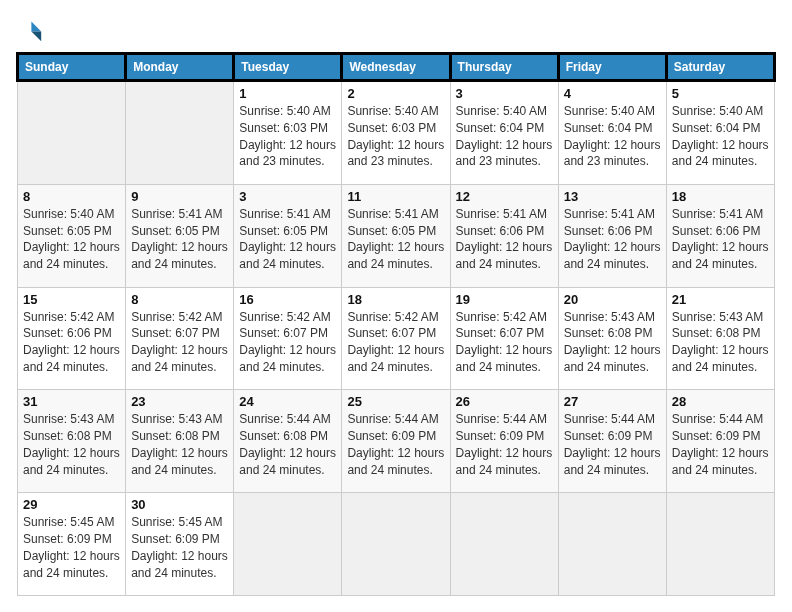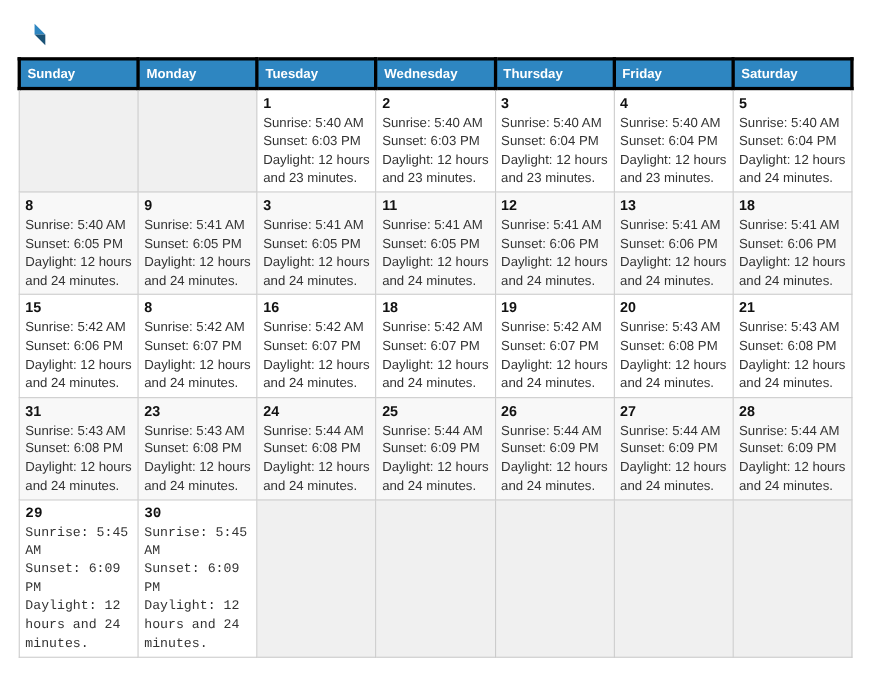--- a/index.html
+++ b/index.html
@@ -88,21 +88,20 @@
     .cell-info {
       font-size: 12px;
       color: #333;
       line-height: 1.4;
     }
     .empty-cell {
       background: #f0f0f0 !important;
     }
     .last-row td {
       height: 65px;
-      font-family: Liberation Mono, monospace;
     }
   </style>
 </head>
 <body>
 
 <div class="page">
   <div class="header">
     <div class="logo">
       <svg class="logo-icon" viewBox="0 0 40 40">
         <polygon points="22,8 36,22 22,22" fill="#2e86c1"></polygon>

